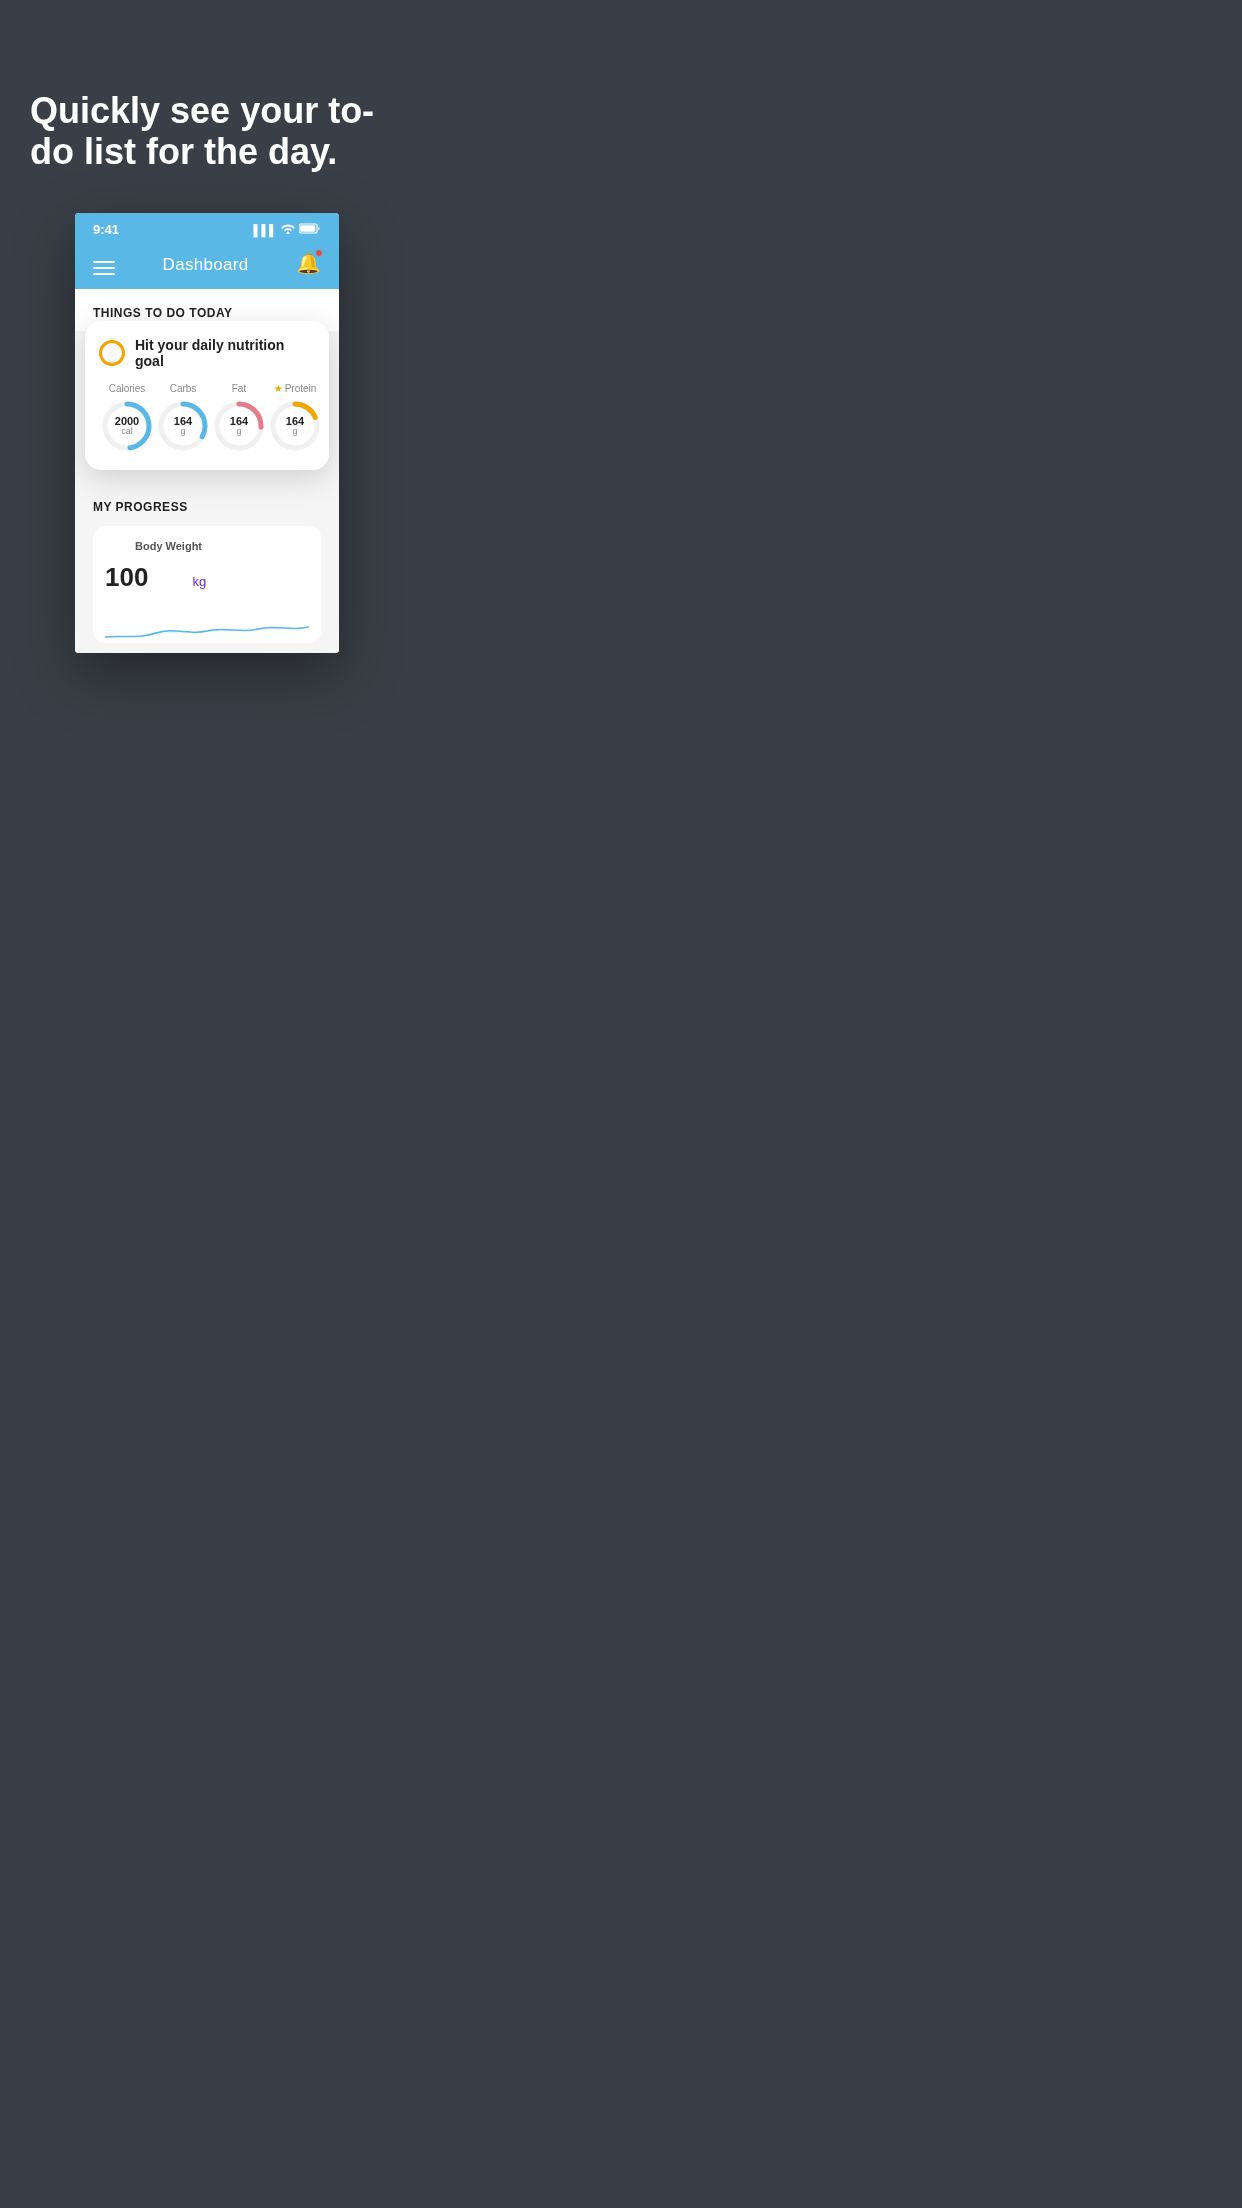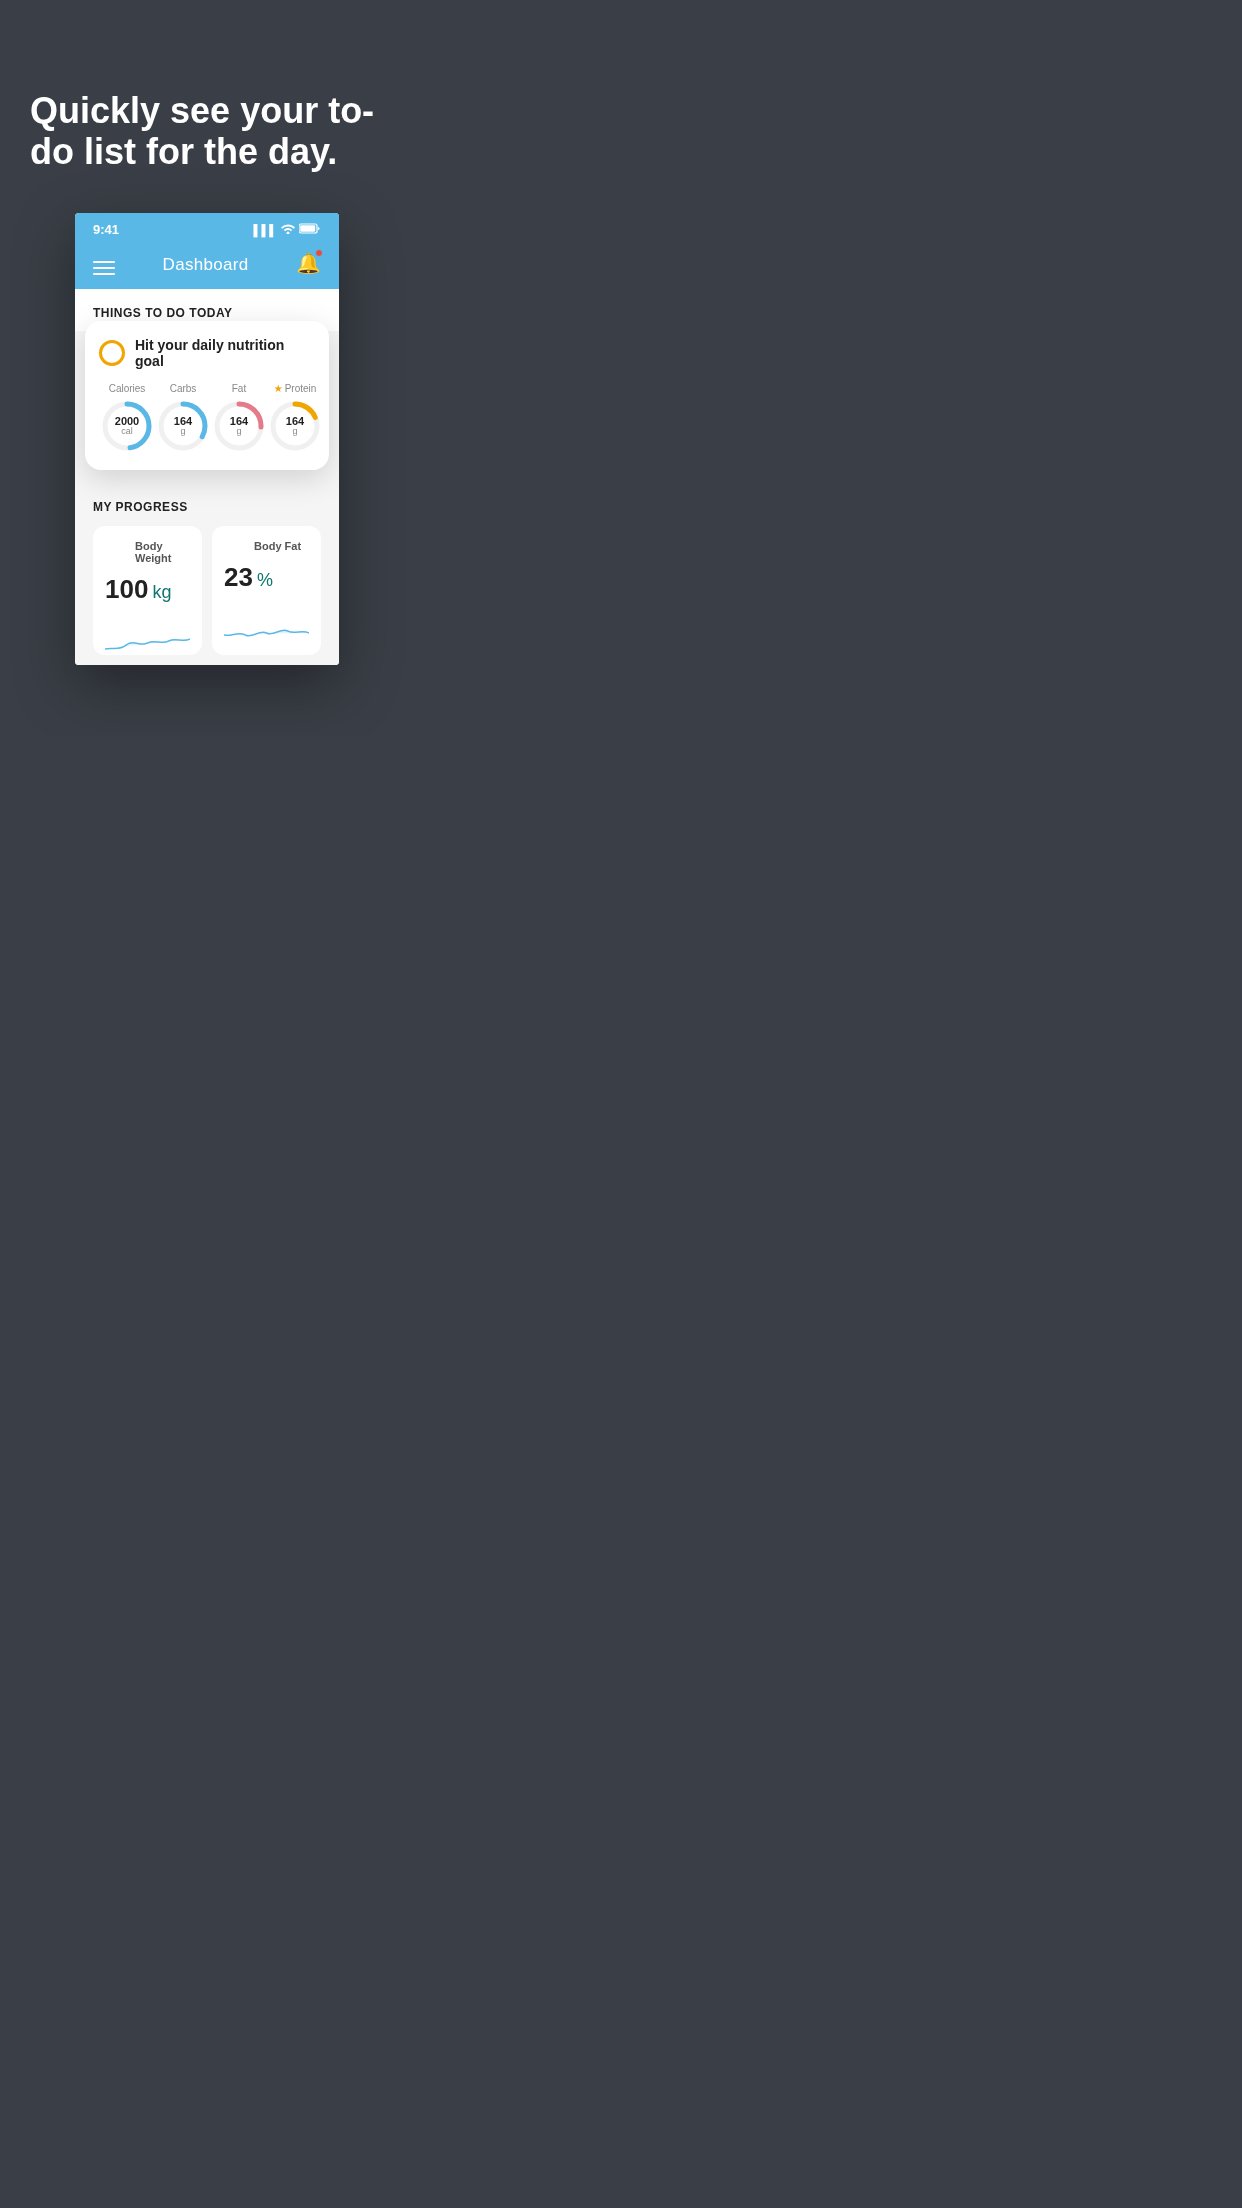--- a/index.html
+++ b/index.html
@@ -279,22 +279,23 @@
       align-items: baseline;
       gap: 4px;
       margin-bottom: 14px;
     }
     .progress-val {
       font-size: 26px;
       font-weight: 700;
       color: #222;
     }
     .progress-unit {
-      font-size: 18px;
-      color: #0f766e;
+      font-size: 13px;
+      color: #6d28d9;
+      margin-left: 40px;
     }
     .progress-chart {
       height: 36px;
       position: relative;
       overflow: hidden;
     }
     .progress-chart svg {
       width: 100%;
       height: 40px;
     }
@@ -446,38 +447,20 @@
                   <linearGradient id="grad1" x1="0" y1="0" x2="0" y2="1">
                     <stop offset="0%" stop-color="#5ab8e6" stop-opacity="0.3"></stop>
                     <stop offset="100%" stop-color="#5ab8e6" stop-opacity="0"></stop>
                   </linearGradient>
                 </defs>
                 <path d="M0,30 C10,28 20,32 30,26 C40,20 50,28 60,24 C70,20 80,26 90,22 C100,18 110,24 120,20" fill="url(#grad1)" stroke="#5ab8e6" stroke-width="1.5" fill-opacity="1"></path>
               </svg>
             </div>
           </div>
 
-          <div class="progress-card">
-            <div class="progress-card-title">Body Fat</div>
-            <div class="progress-value-row">
-              <span class="progress-val">23</span>
-              <span class="progress-unit">%</span>
-            </div>
-            <div class="progress-chart">
-              <svg viewBox="0 0 120 40" preserveAspectRatio="none">
-                <defs>
-                  <linearGradient id="grad2" x1="0" y1="0" x2="0" y2="1">
-                    <stop offset="0%" stop-color="#5ab8e6" stop-opacity="0.3"></stop>
-                    <stop offset="100%" stop-color="#5ab8e6" stop-opacity="0"></stop>
-                  </linearGradient>
-                </defs>
-                <path d="M0,28 C10,30 20,24 30,28 C40,32 50,22 60,26 C70,30 80,20 90,24 C100,28 110,22 120,26" fill="url(#grad2)" stroke="#5ab8e6" stroke-width="1.5" fill-opacity="1"></path>
-              </svg>
-            </div>
-          </div>
 
         </div>
       </div>
 
     </div>
   </div>
 
 </div>
 
 </body></html>

